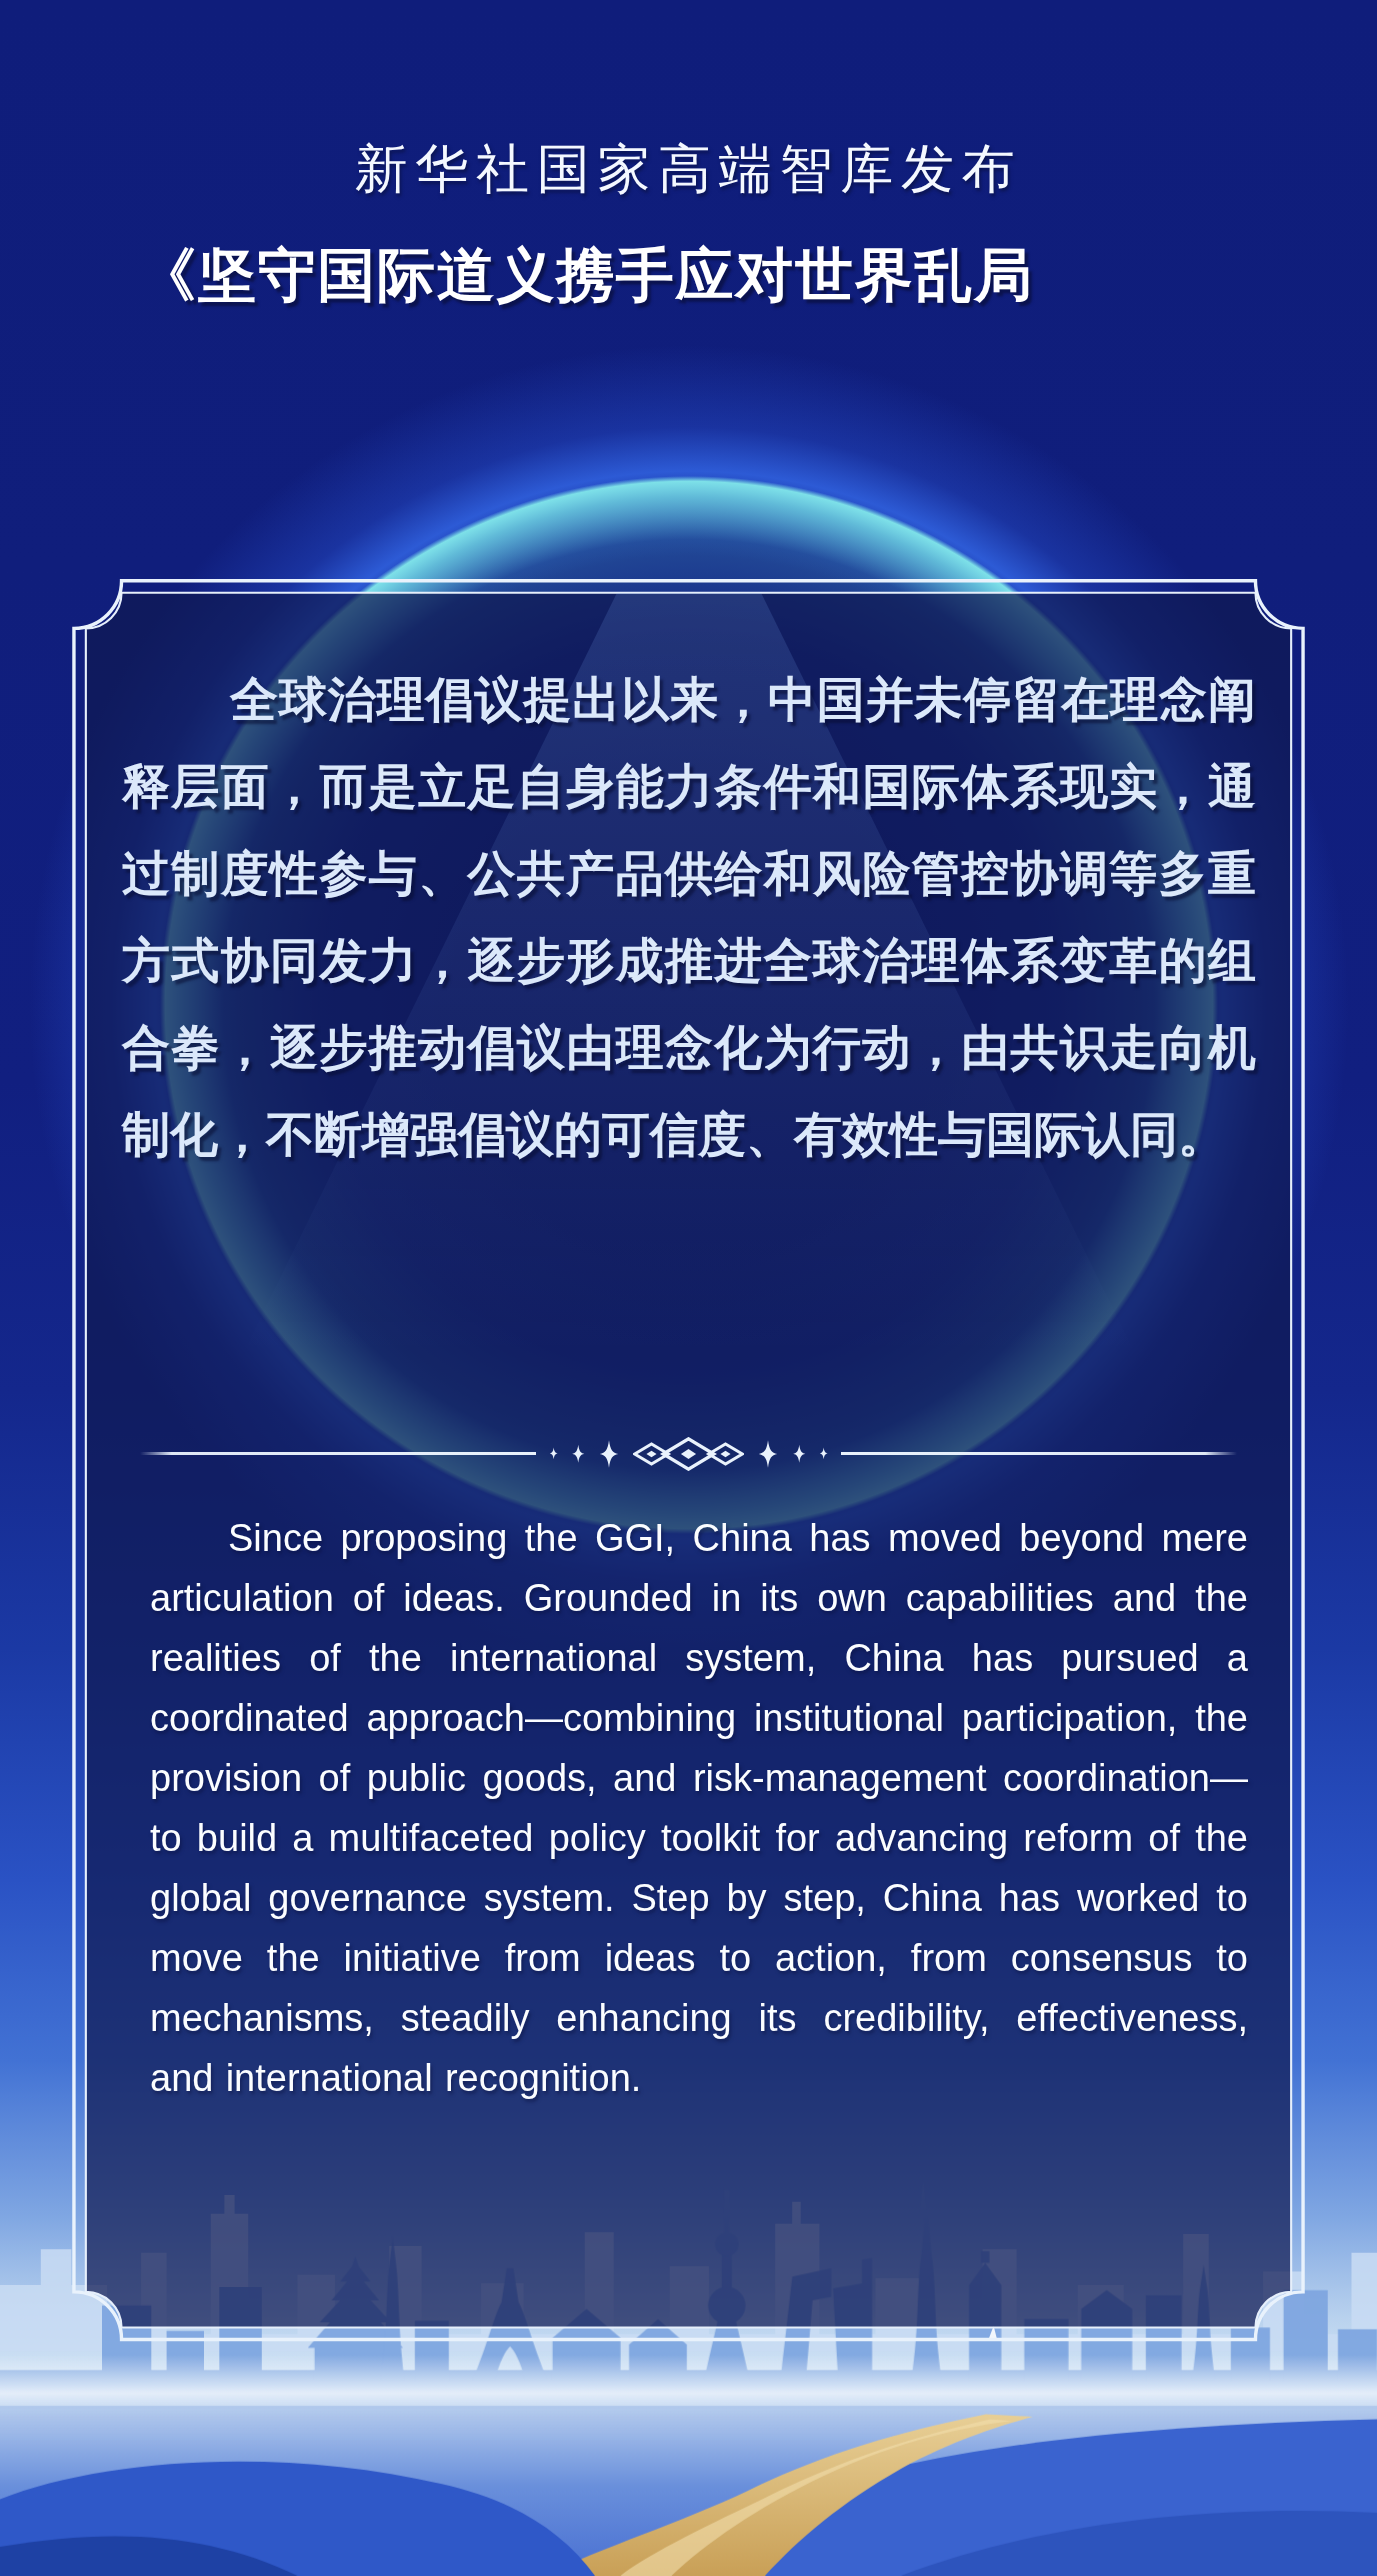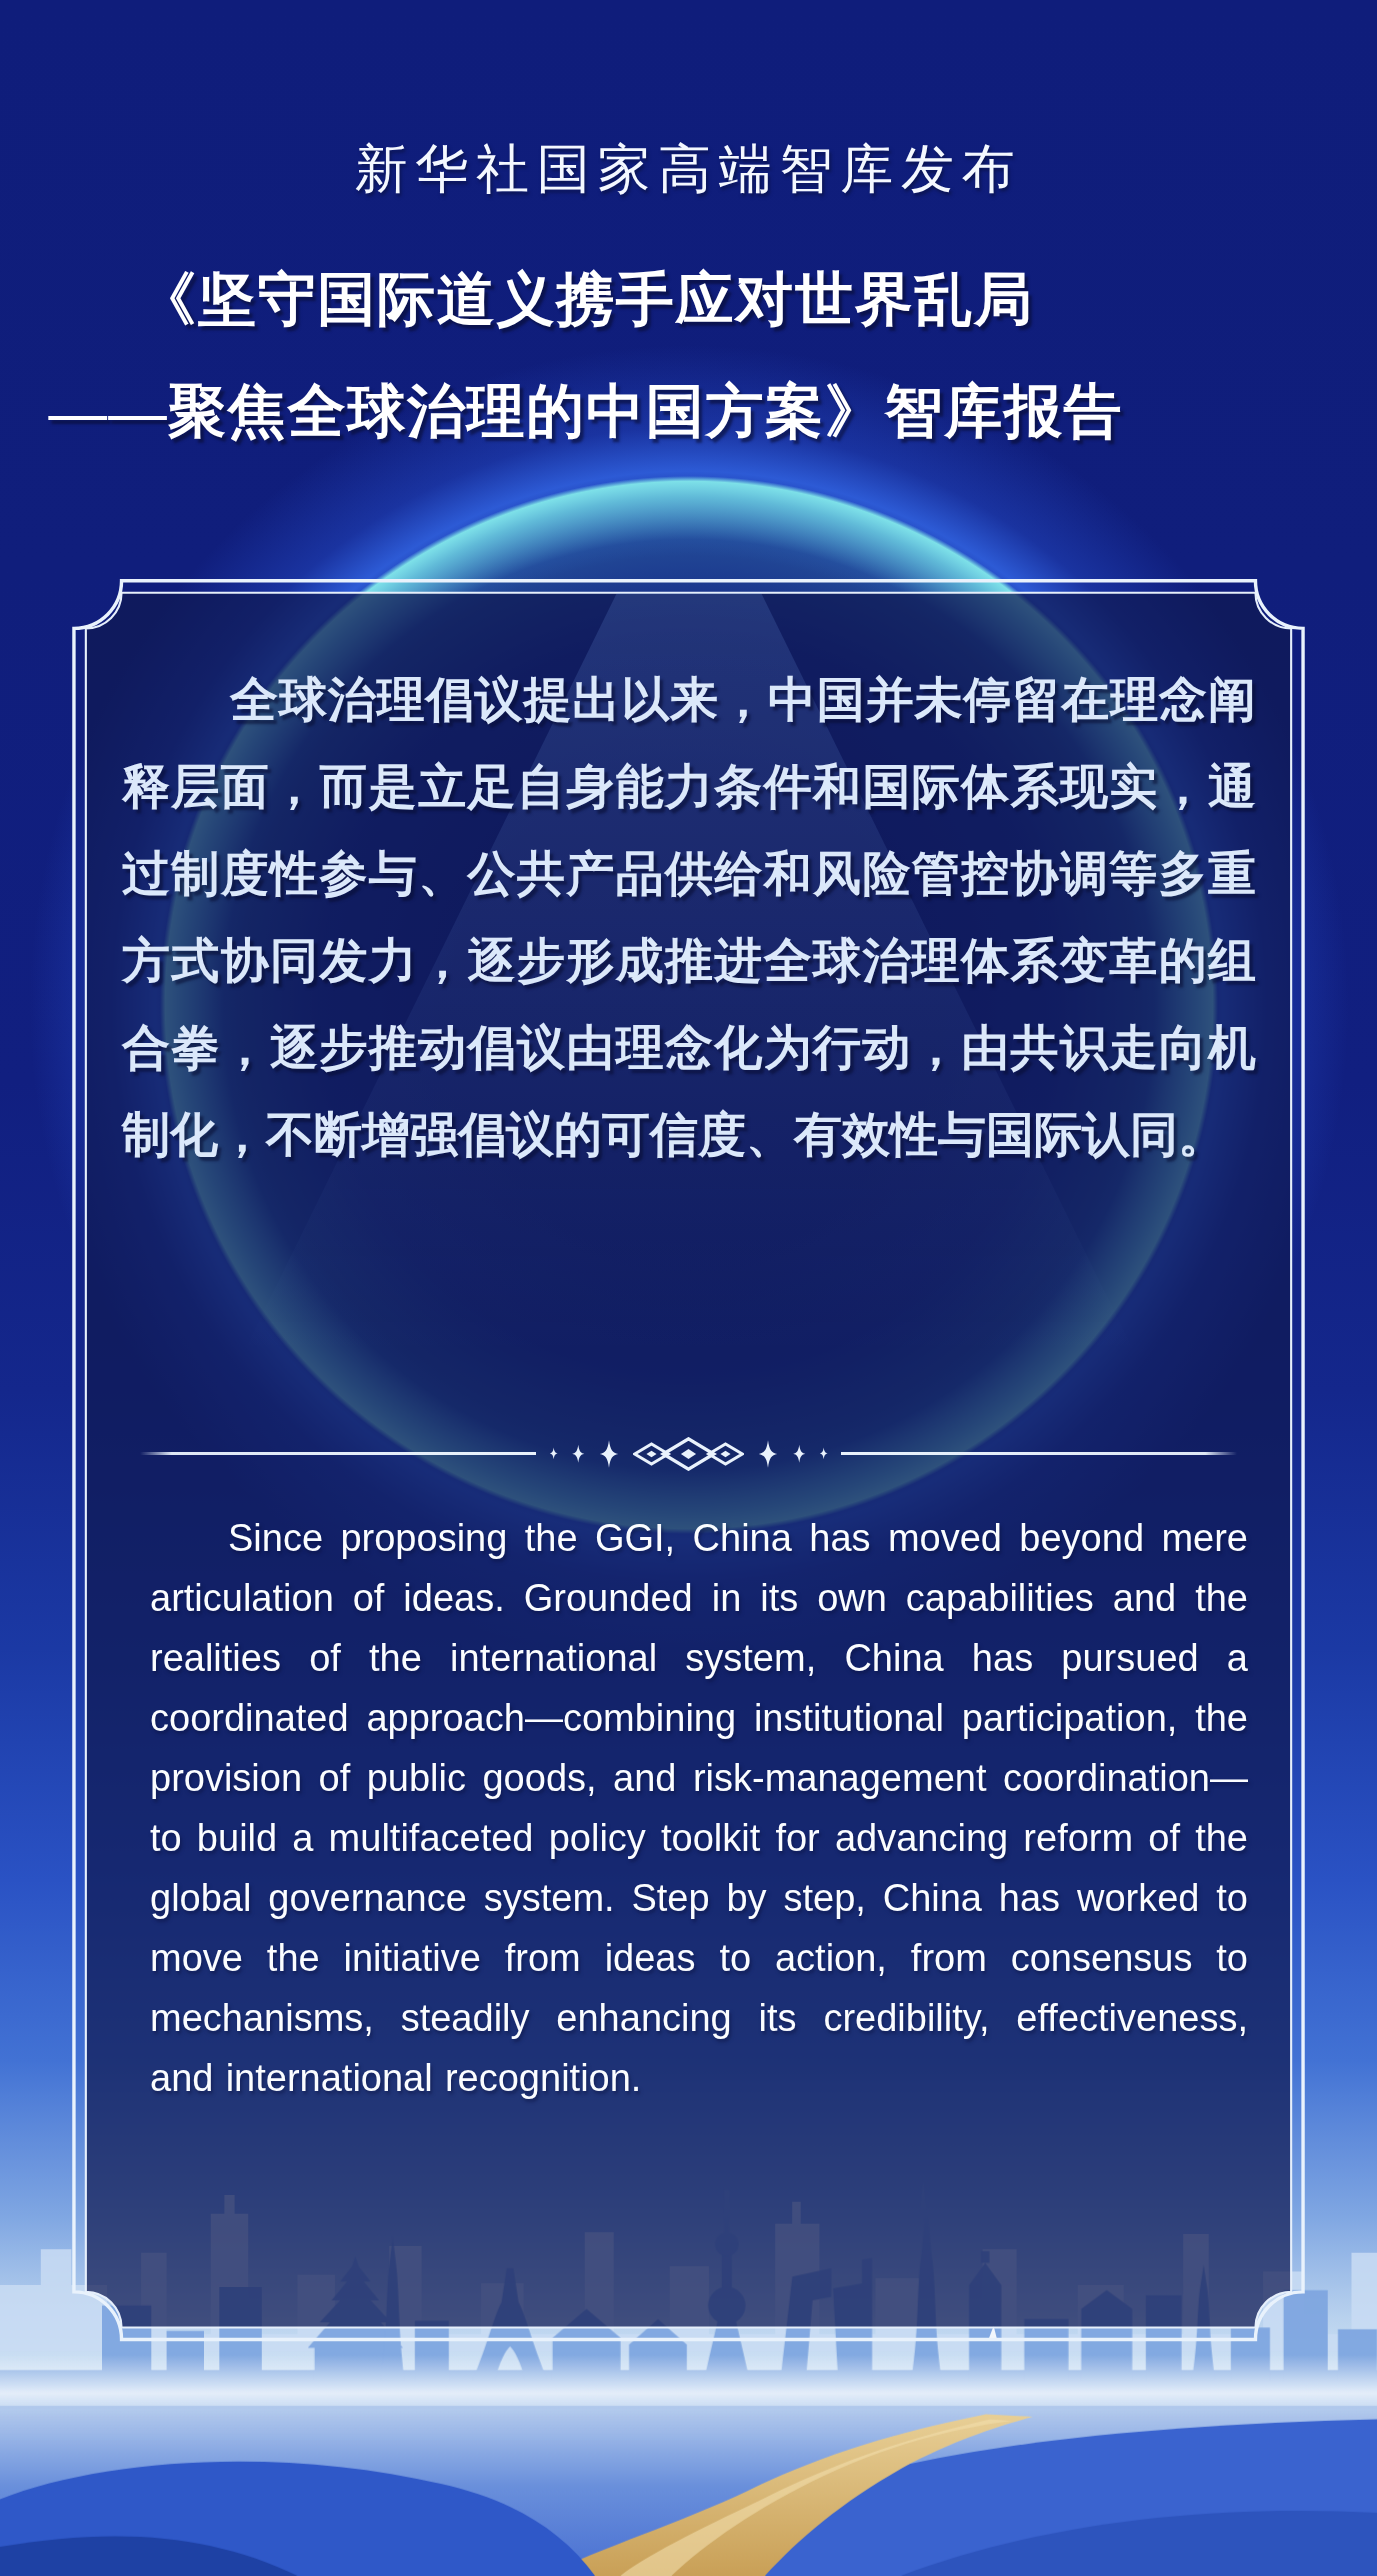--- a/index.html
+++ b/index.html
@@ -27,21 +27,21 @@
   svg.scene{left:0; top:0;}
   
   svg.frame{left:0; top:0;}
   .beam{left:88px; top:593px; width:1202px; height:978px;
     background:linear-gradient(to bottom, rgba(130,180,255,0.16), rgba(130,180,255,0) 78%);
     clip-path:polygon(44% 0,56% 0,96% 100%,4% 100%);}
   
   .publisher{left:0; top:134px; width:1377px; text-align:center;
     font-size:53px; letter-spacing:7.7px; font-weight:400; color:#f4f8ff;
     text-shadow:1.7px 2.6px 3.4px rgba(8,12,48,.55);}
-  .title{left:0; top:244px; width:1172px; text-align:center;
+  .title{left:0; top:220px; width:1172px; text-align:center;
     font-family:"Liberation Serif","DejaVu Serif",serif;
     font-size:58px; line-height:112px; font-weight:900; letter-spacing:1.7px;
     color:#ffffff; text-shadow:3.4px 4.3px 2.6px rgba(8,12,48,.6);}
   .cn-para{left:122px; top:656px; width:1134px;
     font-family:Liberation Sans, sans-serif;
     font-size:48px; line-height:87px; font-weight:700; color:#dbe8fa;
     text-align:justify; text-justify:inter-ideograph; text-indent:2.25em;
     text-shadow:3.4px 4.3px 2.6px rgba(8,14,52,.6);}
   .en-para{left:150px; top:1508px; width:1098px;
     font-size:38px; line-height:60px; font-weight:400; color:#fbfdff;
@@ -146,21 +146,20 @@
     <path d="M143,697 H1477 A42 42 0 0 0 1519,739 V2696 A42 42 0 0 0 1477,2738 H143 A42 42 0 0 0 101,2696 V739 A42 42 0 0 0 143,697 Z" fill="rgba(15,25,82,0.72)"></path>
     <path d="M143,697 H1477 A42 42 0 0 0 1519,739 V2696 A42 42 0 0 0 1477,2738 H143 A42 42 0 0 0 101,2696 V739 A42 42 0 0 0 143,697 Z" fill="none" stroke="#e6effb" stroke-width="2.5"></path>
     <path d="M143,683 H1477 A56 56 0 0 0 1533,739 V2696 A56 56 0 0 0 1477,2752 H143 A56 56 0 0 0 87,2696 V739 A56 56 0 0 0 143,683 Z" fill="none" stroke="#e9f2fc" stroke-width="4"></path>
   </svg>
 
   <div class="abs beam"></div>
 
   <div class="abs publisher">新华社国家高端智库发布</div>
   <div class="abs title">
     <div>《坚守国际道义携手应对世界乱局</div>
-    <div>——聚焦全球治理的中国方案》智库报告</div>
   </div>
 
   <div class="abs cn-para">全球治理倡议提出以来，中国并未停留在理念阐释层面，而是立足自身能力条件和国际体系现实，通过制度性参与、公共产品供给和风险管控协调等多重方式协同发力，逐步形成推进全球治理体系变革的组合拳，逐步推动倡议由理念化为行动，由共识走向机制化，不断增强倡议的可信度、有效性与国际认同。</div>
 
   <div class="abs divider">
     <div class="rule l"></div>
     <svg class="sparkle" width="9.4" height="12.8" viewBox="-12 -16 24 32">
         <path d="M0,-15 C1.5,-4 4,-1.5 10,0 C4,1.5 1.5,4 0,15 C-1.5,4 -4,1.5 -10,0 C-4,-1.5 -1.5,-4 0,-15 Z"></path>
       </svg>
     <svg class="sparkle" width="14.5" height="19.6" viewBox="-12 -16 24 32">

